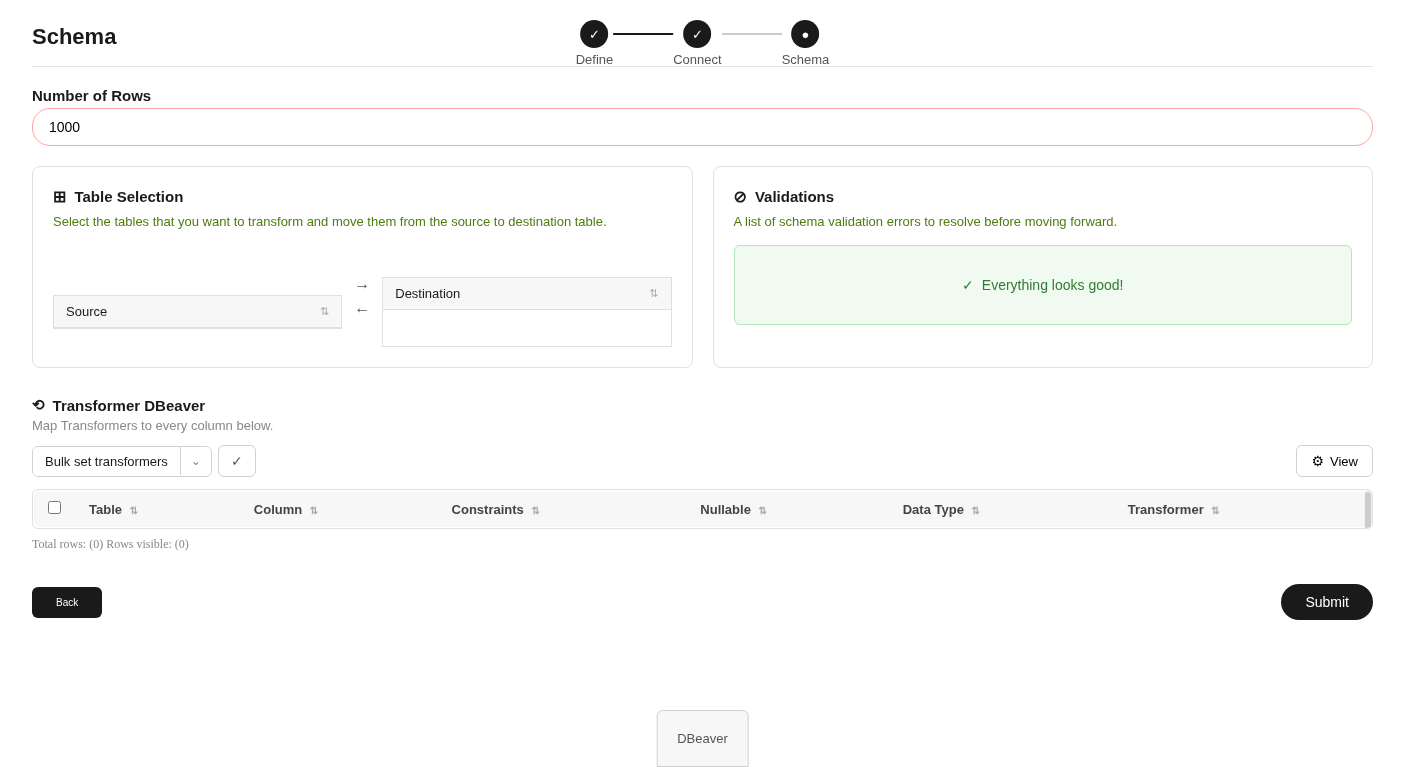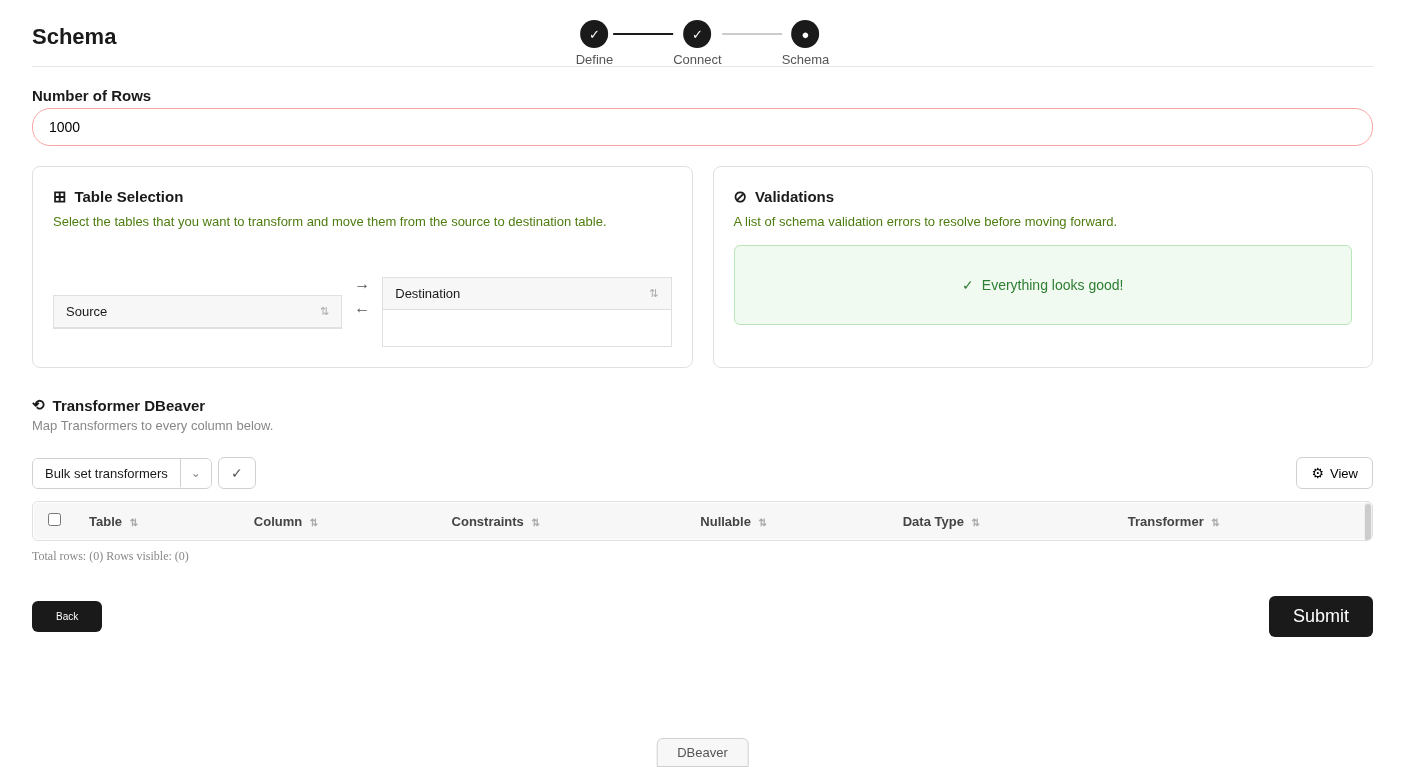--- a/index.html
+++ b/index.html
@@ -44,44 +44,44 @@
     .table-row-item input[type=checkbox] { width: 14px; height: 14px; cursor: pointer; }
     .arrows { display: flex; flex-direction: column; gap: 6px; color: #555; font-size: 16px; }
 
     
     .validation-card { flex: 1; }
     .validation-success { background: #f0faf0; border: 1px solid #b8e6b8; border-radius: 6px; padding: 20px 16px; display: flex; align-items: center; justify-content: center; gap: 8px; color: #2e7d32; font-size: 14px; min-height: 80px; }
 
     
     .transformer-section { margin-top: 28px; }
     .transformer-title { font-size: 15px; font-weight: 700; display: flex; align-items: center; gap: 8px; margin-bottom: 4px; }
-    .transformer-hint { font-size: 13px; color: #888; margin-bottom: 24px; }
+    .transformer-hint { font-size: 13px; color: #888; margin-bottom: 12px; }
     .transformer-toolbar { display: flex; align-items: center; gap: 6px; margin-bottom: 12px; }
     .bulk-select { display: flex; align-items: center; border: 1px solid #d0d0d0; border-radius: 6px; overflow: hidden; }
     .bulk-select-label { padding: 7px 12px; font-size: 13px; background: #fff; }
     .bulk-select-arrow { padding: 7px 10px; background: #fff; border-left: 1px solid #d0d0d0; color: #888; font-size: 12px; cursor: pointer; }
     .bulk-check-btn { border: 1px solid #d0d0d0; border-radius: 6px; padding: 7px 12px; background: #fff; cursor: pointer; font-size: 14px; color: #555; }
     .view-btn { margin-left: auto; display: flex; align-items: center; gap: 6px; border: 1px solid #d0d0d0; border-radius: 6px; padding: 7px 14px; background: #fff; cursor: pointer; font-size: 13px; }
 
     
     .data-table { width: 100%; border-collapse: collapse; border: 1px solid #e0e0e0; border-radius: 6px; overflow: hidden; }
     .data-table th { background: #f7f7f7; padding: 10px 14px; text-align: left; font-size: 13px; font-weight: 600; border-bottom: 1px solid #e0e0e0; color: #444; margin-top: 8px; }
     .data-table th .sort { color: #aaa; font-size: 10px; margin-left: 4px; }
     .table-wrapper { border: 1px solid #e0e0e0; border-radius: 6px; overflow: hidden; position: relative; }
     .scrollbar-track { position: absolute; right: 0; top: 0; bottom: 0; width: 8px; background: #f0f0f0; border-radius: 4px; }
     .scrollbar-thumb { width: 6px; height: 40px; background: #ccc; border-radius: 4px; margin: 2px auto; }
     .total-rows { font-size: 12px; color: #888; margin-top: 8px; font-family: Liberation Serif, serif; }
 
     
     .footer { display: flex; justify-content: space-between; align-items: center; margin-top: 32px; }
     .btn-back { background: #1a1a1a; color: #fff; border: none; border-radius: 6px; padding: 10px 24px; font-size: 10px; font-weight: 500; cursor: pointer; }
-    .btn-submit { background: #1a1a1a; color: #fff; border: none; border-radius: 6px; padding: 10px 24px; font-size: 18px; font-weight: 500; cursor: pointer; }
-
-    
-    .dbeaver-hint { position: absolute; bottom: 0; left: 50%; transform: translateX(-50%); border: 1px solid #d0d0d0; border-radius: 6px 6px 0 0; padding: 6px 20px; font-size: 13px; color: #555; background: #f7f7f7; }
+    .btn-submit { background: #1a1a1a; color: #fff; border: none; border-radius: 18px; padding: 10px 24px; font-size: 14px; font-weight: 500; cursor: pointer; }
+
+    
+    .dbeaver-hint { position: absolute; bottom: 0; left: 50%; transform: translateX(-50%); border: 1px solid #d0d0d0; border-radius: 6px 6px 0 0; padding: 20px 20px; font-size: 13px; color: #555; background: #f7f7f7; }
   </style>
 </head>
 <body>
 
 <div class="page">
 
   <h1 class="page-title">Schema</h1>
 
   <div class="stepper">
     <div class="step">

